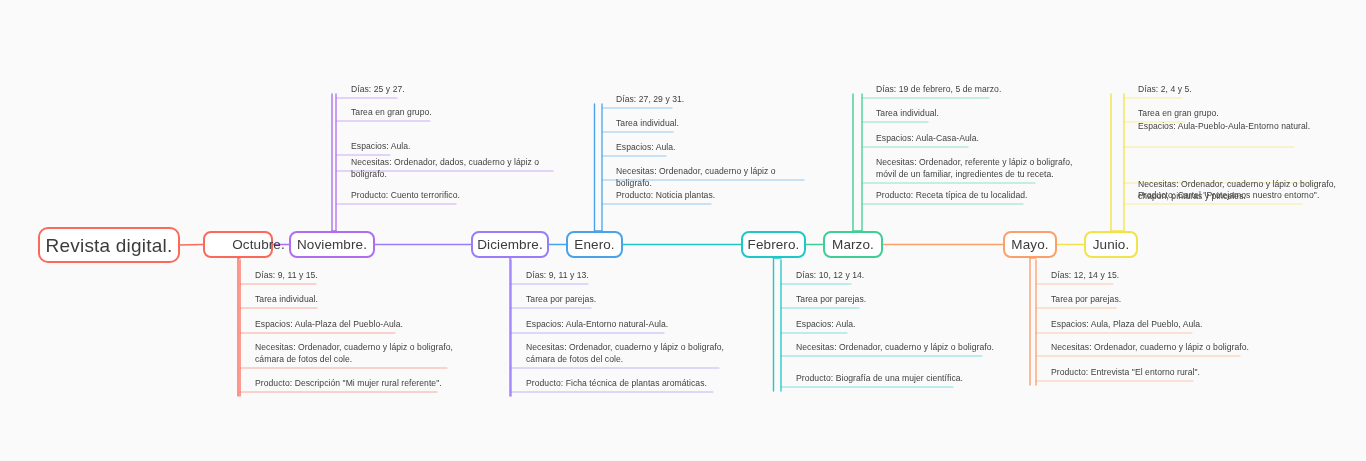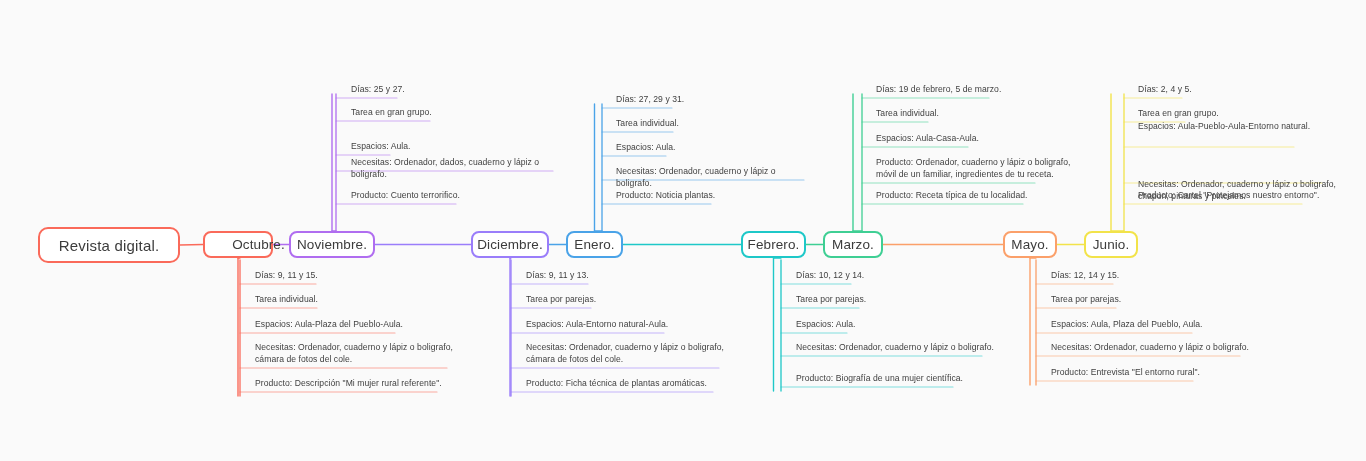--- a/index.html
+++ b/index.html
@@ -34,21 +34,21 @@
     display: flex;
     align-items: center;
     justify-content: center;
     white-space: nowrap;
     line-height: 1;
     z-index: 5;
   }
   .node-root {
     border-width: 2.5px;
     border-style: solid;
-    font-size: 15px;
+    font-size: 19px;
     letter-spacing: .2px;
     border-radius: 10px;
   }
   .node-month {
     border-width: 2px;
     border-style: solid;
     font-size: 13.5px;
     letter-spacing: .1px;
   }
   .leaf {
@@ -227,21 +227,21 @@
       <div class="leaf" style="left: 869px; top: 83px; width: 215px;">
         <span class="leaf-text">Días: 19 de febrero, 5 de marzo.</span>
       </div>
       <div class="leaf" style="left: 869px; top: 107px; width: 215px;">
         <span class="leaf-text">Tarea individual.</span>
       </div>
       <div class="leaf" style="left: 869px; top: 132px; width: 215px;">
         <span class="leaf-text">Espacios: Aula-Casa-Aula.</span>
       </div>
       <div class="leaf" style="left: 869px; top: 156px; width: 215px;">
-        <span class="leaf-text">Producto: Ordenador, cuaderno y lápiz o boligrafo, móvil de un familiar, ingredientes de tu receta.</span>
+        <span class="leaf-text">Necesitas: Ordenador, referente y lápiz o boligrafo, móvil de un familiar, ingredientes de tu receta.</span>
       </div>
       <div class="leaf" style="left: 869px; top: 189px; width: 215px;">
         <span class="leaf-text">Producto: Receta típica de tu localidad.</span>
       </div>
       <div class="node node-month" style="left: 1003px; top: 231px; width: 54px; height: 27px; border-color: rgb(251, 160, 106);">Mayo.</div>
       <div class="leaf" style="left: 1044px; top: 269px; width: 205px;">
         <span class="leaf-text">Días: 12, 14 y  15.</span>
       </div>
       <div class="leaf" style="left: 1044px; top: 293px; width: 205px;">
         <span class="leaf-text">Tarea por parejas.</span>

